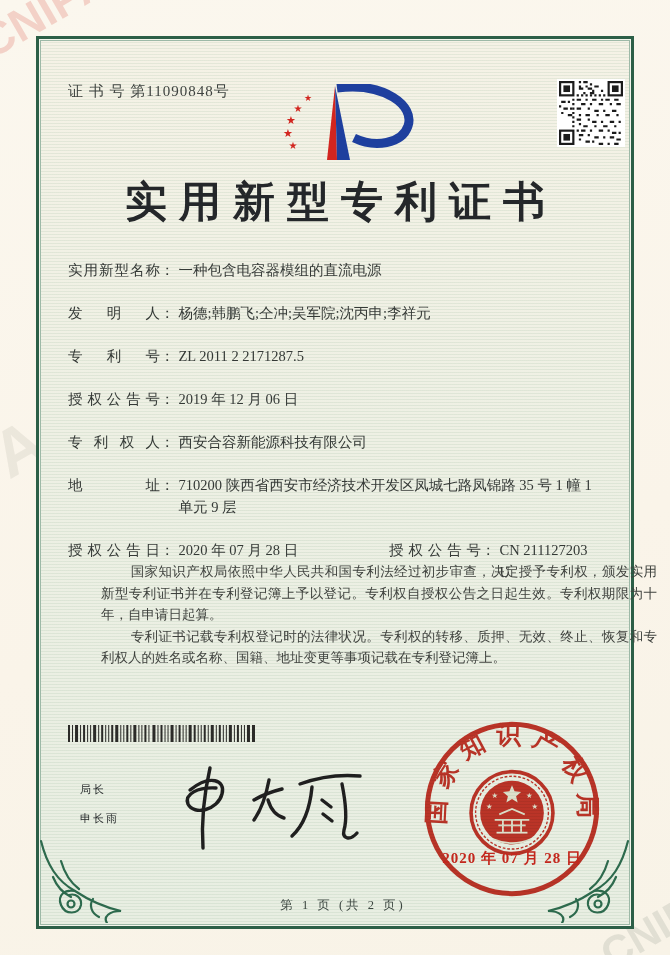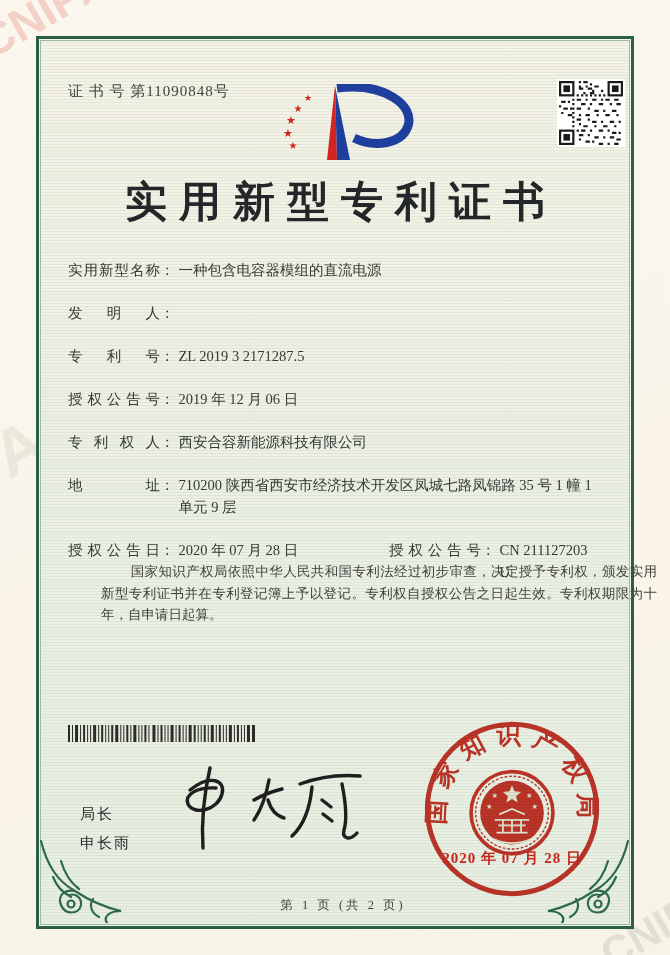--- a/index.html
+++ b/index.html
@@ -48,22 +48,22 @@
 
   
   .paras{position:absolute;left:57px;top:561px;width:556px;font-size:13.5px;line-height:21.5px;
          color:#3f423e;text-align:justify;margin-left:44px;}
   .paras p{margin:0;text-indent:2.2em;}
 
   
   .barcode{position:absolute;left:68px;top:725px;width:187px;height:17px;}
 
   
-  .signer{position:absolute;left:80px;top:799px;font-family:"Liberation Sans","DejaVu Sans",sans-serif;
-          font-size:15px;color:#25292a;line-height:29px;letter-spacing:2px;}
+  .signer{position:absolute;left:80px;top:775px;font-family:"Liberation Sans","DejaVu Sans",sans-serif;
+          font-size:11px;color:#25292a;line-height:29px;letter-spacing:2px;}
   .signature{position:absolute;left:172px;top:760px;width:210px;height:95px;}
 
   
   .seal{position:absolute;left:421px;top:718px;width:182px;height:182px;opacity:.93;mix-blend-mode:multiply;}
   .seal-date{position:absolute;left:421px;top:849px;width:182px;text-align:center;
              font-size:15px;font-weight:bold;color:#c3271d;letter-spacing:1px;}
 
   
   .footer{position:absolute;left:8px;top:897px;width:100%;text-align:center;
           font-size:12.5px;color:#3a453f;letter-spacing:3px;}
@@ -143,25 +143,26 @@
 
   <div class="fields">
     <div class="frow">
       <span class="f-label">实用新型名称</span>
         <span class="f-colon">：</span>
       <span class="f-value">一种包含电容器模组的直流电源</span>
     </div>
     <div class="frow">
       <span class="f-label">发明人</span>
         <span class="f-colon">：</span>
+      <span class="f-value">杨德;韩鹏飞;仝冲;吴军院;沈丙申;李祥元</span>
     </div>
     <div class="frow">
       <span class="f-label">专利号</span>
         <span class="f-colon">：</span>
-      <span class="f-value">ZL 2019 3 2171287.5</span>
+      <span class="f-value">ZL 2011 2 2171287.5</span>
     </div>
     <div class="frow">
       <span class="f-label">授权公告号</span>
         <span class="f-colon">：</span>
       <span class="f-value">2019 年 12 月 06 日</span>
     </div>
     <div class="frow">
       <span class="f-label">专利权人</span>
         <span class="f-colon">：</span>
       <span class="f-value">西安合容新能源科技有限公司</span>
@@ -180,20 +181,21 @@
       <span class="gpair">
         <span class="g-label">授权公告号</span>
           <span class="f-colon">：</span>
         <span>CN 211127203 U</span>
       </span>
     </div>
   </div>
 
   <div class="paras">
     <p>国家知识产权局依照中华人民共和国专利法经过初步审查，决定授予专利权，颁发实用新型专利证书并在专利登记簿上予以登记。专利权自授权公告之日起生效。专利权期限为十年，自申请日起算。</p>
+    <p>专利证书记载专利权登记时的法律状况。专利权的转移、质押、无效、终止、恢复和专利权人的姓名或名称、国籍、地址变更等事项记载在专利登记簿上。</p>
   </div>
 
   <svg class="barcode" viewBox="0 0 186 17" preserveAspectRatio="none">
     <g fill="#2b2b28">
       <path d="M0,0h2v17h-2z M4,0h1v17h-1z M7,0h3v17h-3z M12,0h1v17h-1z M15,0h2v17h-2z M19,0h1v17h-1z M22,0h1v17h-1z M25,0h3v17h-3z M30,0h1v17h-1z M33,0h2v17h-2z M37,0h1v17h-1z M40,0h1v17h-1z M43,0h2v17h-2z M47,0h3v17h-3z M52,0h1v17h-1z M55,0h1v17h-1z M58,0h2v17h-2z M62,0h1v17h-1z M65,0h3v17h-3z M70,0h1v17h-1z M73,0h1v17h-1z M76,0h2v17h-2z M80,0h1v17h-1z M84,0h3v17h-3z M89,0h1v17h-1z M92,0h2v17h-2z M96,0h1v17h-1z M99,0h1v17h-1z M102,0h3v17h-3z M107,0h1v17h-1z M110,0h2v17h-2z M114,0h1v17h-1z M117,0h1v17h-1z M120,0h3v17h-3z M125,0h2v17h-2z M129,0h1v17h-1z M132,0h1v17h-1z M135,0h2v17h-2z M139,0h1v17h-1z M142,0h3v17h-3z M147,0h1v17h-1z M150,0h2v17h-2z M154,0h1v17h-1z M157,0h1v17h-1z M160,0h3v17h-3z M165,0h1v17h-1z M168,0h2v17h-2z M172,0h1v17h-1z M175,0h1v17h-1z M178,0h3v17h-3z M183,0h3v17h-3z"></path>
     </g>
   </svg>
 
   <div class="signer">
     <div>局长</div>

